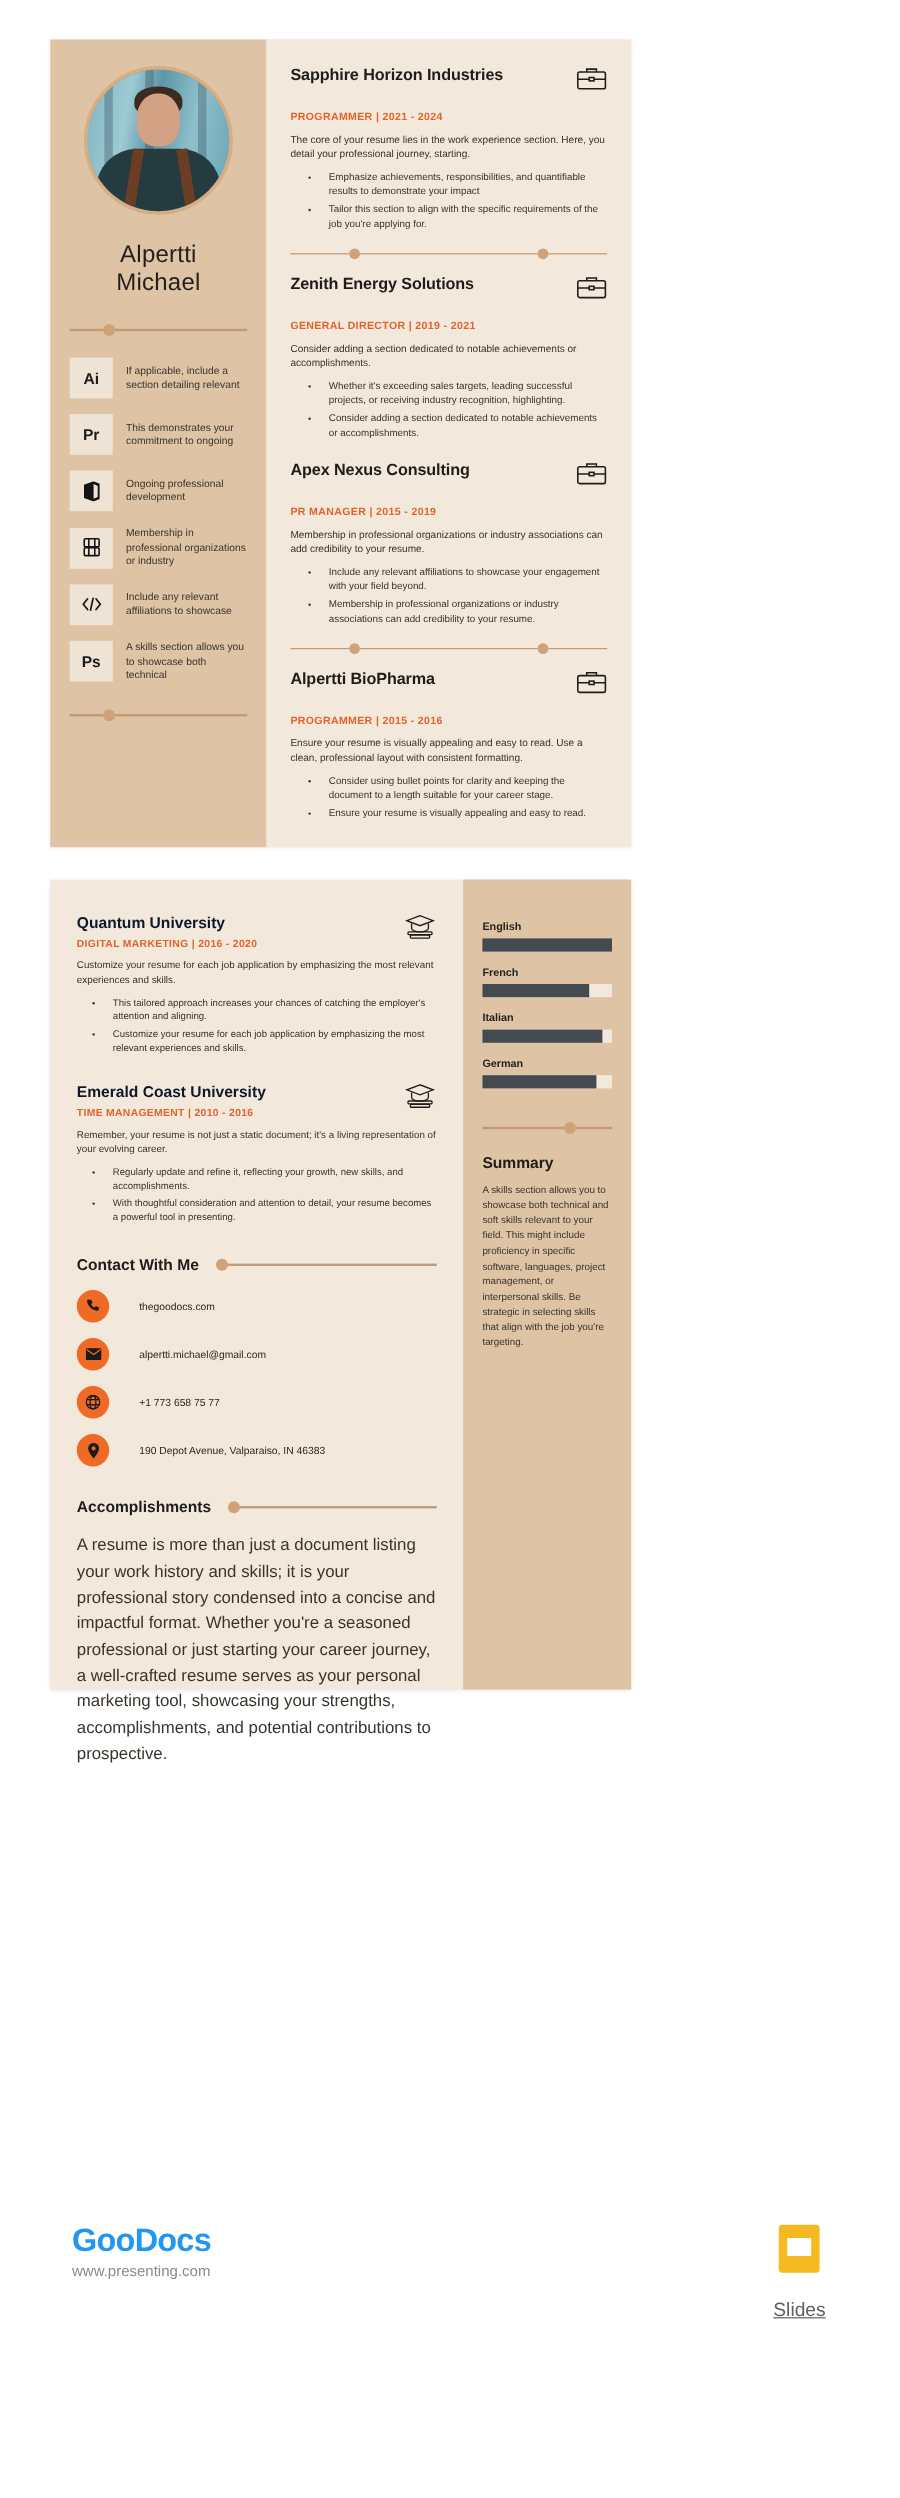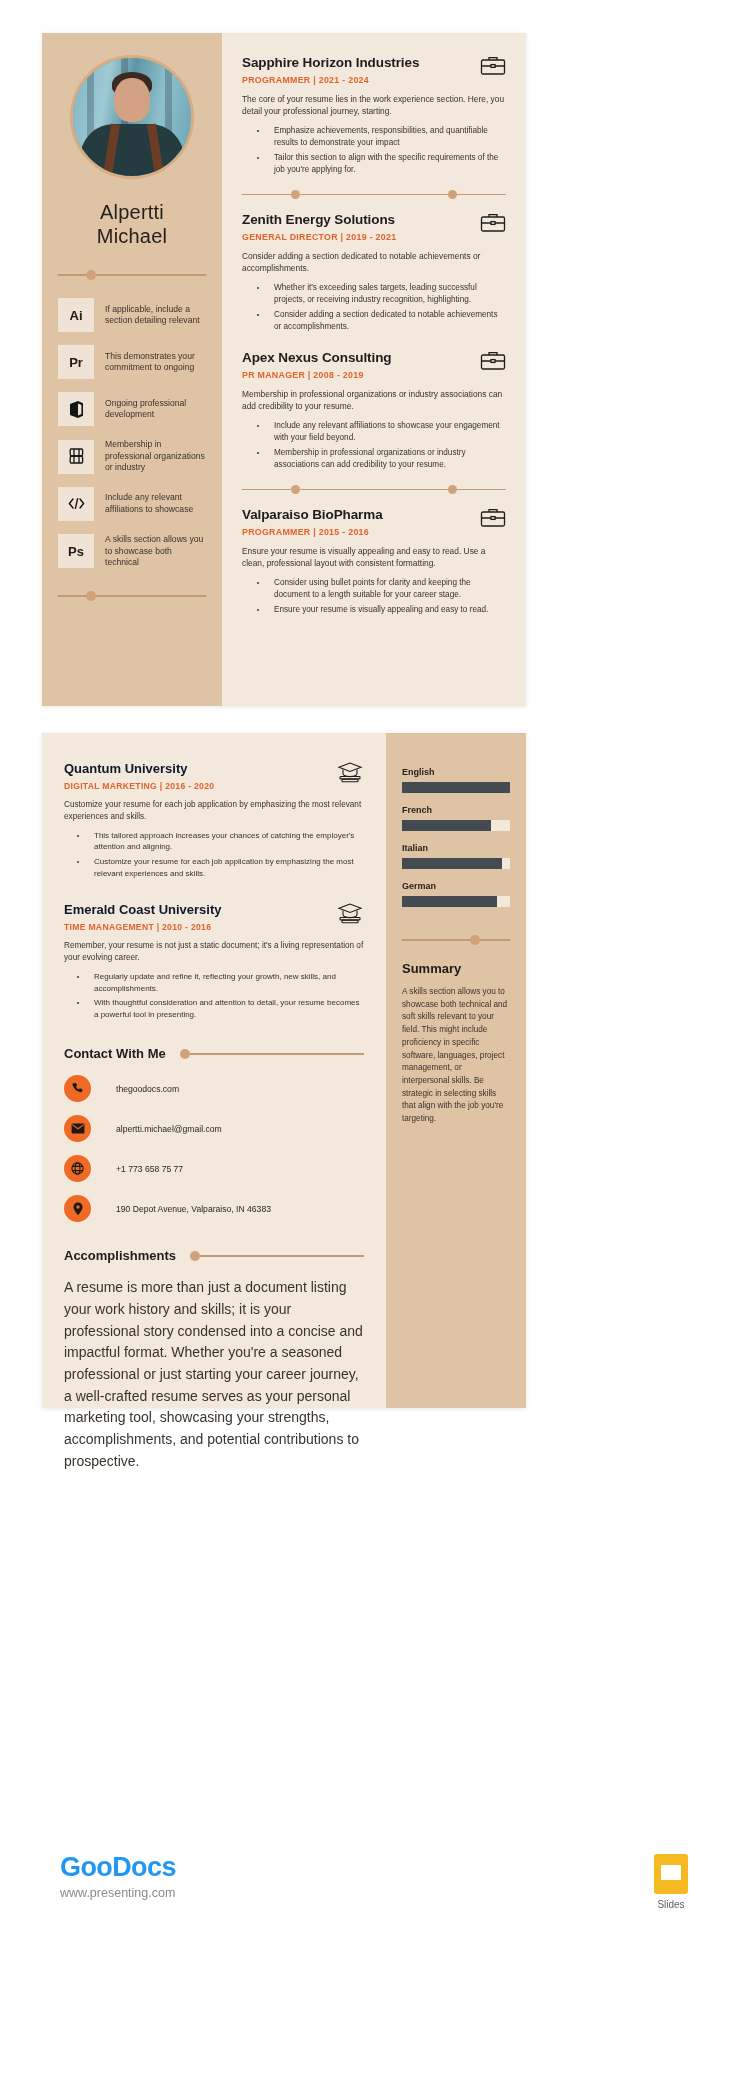--- a/index.html
+++ b/index.html
@@ -60,21 +60,21 @@
     font-weight:700; font-size:13px; color:#1b1b1b;
     font-family:"Liberation Sans", sans-serif;
   }
   .sk-txt { font-size:8.6px; line-height:1.35; color:#3a332c; }
 
   .p1-right { flex:1; padding:22px 20px 0 20px; background:#f2e8dc; }
   .job { position:relative; }
   .job + .job-sep { margin:14px 0 13px; }
   .job-head { display:flex; align-items:flex-start; justify-content:space-between; }
   .job-title { font-size:13.5px; font-weight:700; color:#1f1c19; letter-spacing:-.1px; }
-  .job-meta { margin-top:5px; font-size:8.8px; font-weight:700; color:#e2622a; letter-spacing:.3px; }
+  .job-meta { margin-top:22px; font-size:8.8px; font-weight:700; color:#e2622a; letter-spacing:.3px; }
   .job-desc { margin-top:8px; font-size:8.4px; line-height:1.45; color:#3a332c; }
   .job-bul { margin-top:8px; padding-left:26px; }
   .job-bul li { font-size:8.2px; line-height:1.45; color:#3a332c; margin-bottom:3px; padding-left:6px; }
   .case-ico { width:26px; height:22px; flex:none; margin-left:8px; }
 
   .job-sep { display:flex; align-items:center; gap:0; }
   .job-sep .ln { height:1.5px; background:#c49a74; }
   .job-sep .dot { width:9px; height:9px; border-radius:50%; background:#cfa27a; flex:none; }
 
   
@@ -129,21 +129,21 @@
   .logo-url { margin-top:3px; font-size:12.5px; color:#8a8a8a; }
   .slides { position:absolute; right:62px; top:20px; text-align:center; }
   .slides-ico {
     width:34px; height:40px; background:#f5ba21; border-radius:3px;
     margin:0 auto; position:relative;
   }
   .slides-ico .sheet {
     position:absolute; left:7px; top:11px; width:20px; height:15px;
     background:#fff; border-radius:1px;
   }
-  .slides-lbl { margin-top:5px; font-size:10px; color:#5f5f5f; }
+  .slides-lbl { margin-top:23px; font-size:16px; color:#5f5f5f;text-decoration:underline; }
 </style>
 </head>
 <body>
 
 <div class="page1">
 
   <div class="p1-left">
 
     <div class="photo">
       <div class="bg"></div>
@@ -280,21 +280,21 @@
         <li>Consider adding a section dedicated to notable achievements or accomplishments.</li>
       </ul>
     </div>
 
     <div style="height:14px"></div>
 
     <div class="job">
       <div class="job-head">
         <div>
           <div class="job-title">Apex Nexus Consulting</div>
-          <div class="job-meta">PR MANAGER | 2008 - 2019</div>
+          <div class="job-meta">PR MANAGER | 2015 - 2019</div>
         </div>
         <svg class="case-ico" viewBox="0 0 26 22">
           <g fill="none" stroke="#1f1c19" stroke-width="1.3">
               <rect x="1.5" y="5" width="23" height="14" rx="1.5"></rect>
               <path d="M9 5V2.6h8V5M1.5 11h23"></path>
               <rect x="11" y="9.6" width="4" height="2.8" fill="#f2e8dc"></rect>
             </g>
         </svg>
       </div>
       <div class="job-desc">Membership in professional organizations or industry associations can add credibility to your resume.</div>
@@ -308,21 +308,21 @@
       <div class="ln" style="flex:1"></div>
       <div class="dot"></div>
       <div class="ln" style="flex:3"></div>
       <div class="dot"></div>
       <div class="ln" style="flex:1"></div>
     </div>
 
     <div class="job">
       <div class="job-head">
         <div>
-          <div class="job-title">Valparaiso BioPharma</div>
+          <div class="job-title">Alpertti BioPharma</div>
           <div class="job-meta">PROGRAMMER | 2015 - 2016</div>
         </div>
         <svg class="case-ico" viewBox="0 0 26 22">
           <g fill="none" stroke="#1f1c19" stroke-width="1.3">
               <rect x="1.5" y="5" width="23" height="14" rx="1.5"></rect>
               <path d="M9 5V2.6h8V5M1.5 11h23"></path>
               <rect x="11" y="9.6" width="4" height="2.8" fill="#f2e8dc"></rect>
             </g>
         </svg>
       </div>

